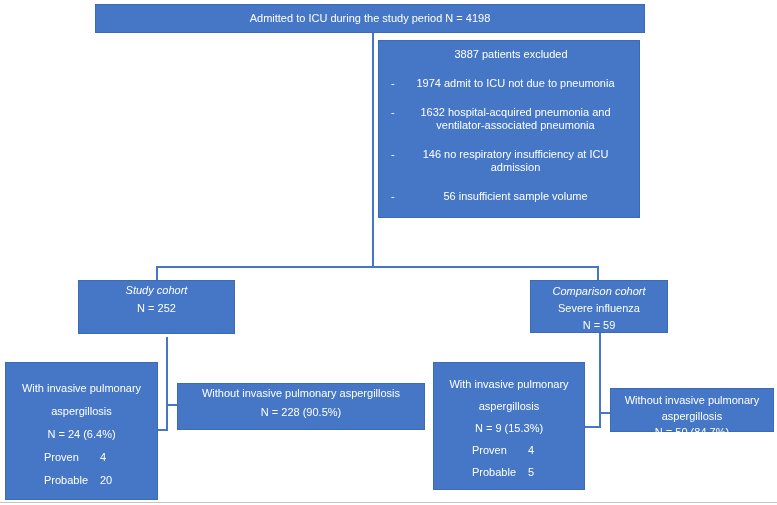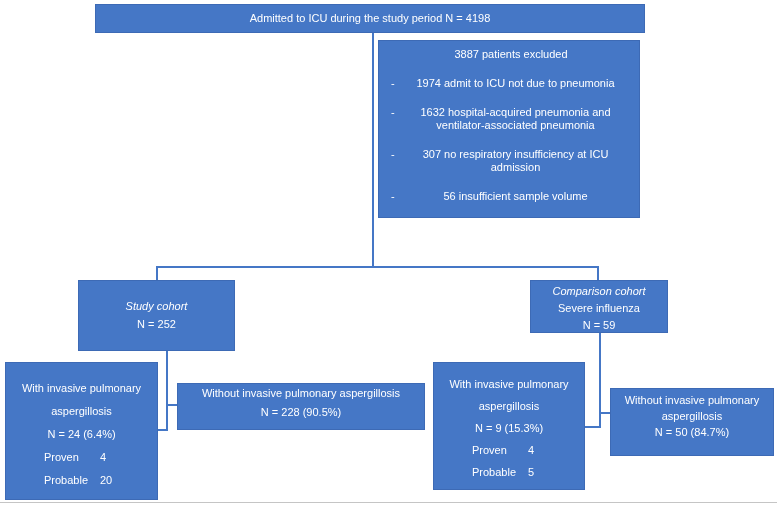--- a/index.html
+++ b/index.html
@@ -15,27 +15,27 @@
   .line{position:absolute;background:#4577C6;}
   .italic{font-style:italic;}
   
   #top-box{left:95px;top:4px;width:550px;height:29px;line-height:27px;}
   
   #excl-box{left:378px;top:40px;width:262px;height:178px;padding:7px 8px 0 12px;text-align:center;}
   #excl-box .excl-title{line-height:13px;}
   #excl-box .excl-item{position:relative;padding-left:9px;line-height:13px;margin-top:16px;}
   #excl-box .excl-item::before{content:"-";position:absolute;left:0;top:0;}
   
-  #study-box{left:78px;top:280px;width:157px;height:71px;padding-top:16px;line-height:18px;}
+  #study-box{left:78px;top:280px;width:157px;height:54px;padding-top:0;line-height:18px;}
   #comp-box{left:530px;top:280px;width:138px;height:53px;padding-top:2px;line-height:17px;}
   
   #with-left{left:5px;top:362px;width:153px;height:138px;padding-top:14px;line-height:23px;}
   #without-left{left:177px;top:383px;width:248px;height:47px;padding-top:0;line-height:19px;}
   #with-right{left:433px;top:362px;width:152px;height:128px;padding-top:10px;line-height:22px;}
-  #without-right{left:610px;top:388px;width:164px;height:68px;padding-top:3px;line-height:16px;}
+  #without-right{left:610px;top:388px;width:164px;height:44px;padding-top:3px;line-height:16px;}
   .pp-row{display:flex;text-align:left;margin-left:38px;}
   .pp-row .pp-label{width:56px;}
   
   #c-trunk-top{left:372px;top:33px;width:2px;height:234px;}
   #c-branch{left:156px;top:266px;width:443px;height:2px;}
   #c-drop-left{left:156px;top:266px;width:2px;height:14px;}
   #c-drop-right{left:597px;top:266px;width:2px;height:14px;}
   #c-left-trunk{left:166px;top:337px;width:2px;height:94px;}
   #c-left-stub-with{left:158px;top:429px;width:10px;height:2px;}
   #c-left-stub-without{left:166px;top:404px;width:11px;height:2px;}
@@ -61,21 +61,21 @@
   <div class="line" id="c-right-stub-without"></div>
 
   <div class="box center" id="top-box">
     <span>Admitted to ICU during the study period N = 4198</span>
   </div>
 
   <div class="box" id="excl-box">
     <div class="excl-title">3887 patients excluded</div>
     <div class="excl-item">1974 admit to ICU not due to pneumonia</div>
     <div class="excl-item">1632 hospital-acquired pneumonia and ventilator-associated pneumonia</div>
-    <div class="excl-item">307 no respiratory insufficiency at ICU admission</div>
+    <div class="excl-item">146 no respiratory insufficiency at ICU admission</div>
     <div class="excl-item">56 insufficient sample volume</div>
     <div class="excl-item">16 ICU stay &lt; 3 days</div>
   </div>
 
   <div class="box center" id="study-box">
     <div class="italic">Study cohort</div>
     <div>N = 252</div>
   </div>
 
   <div class="box center" id="comp-box">

